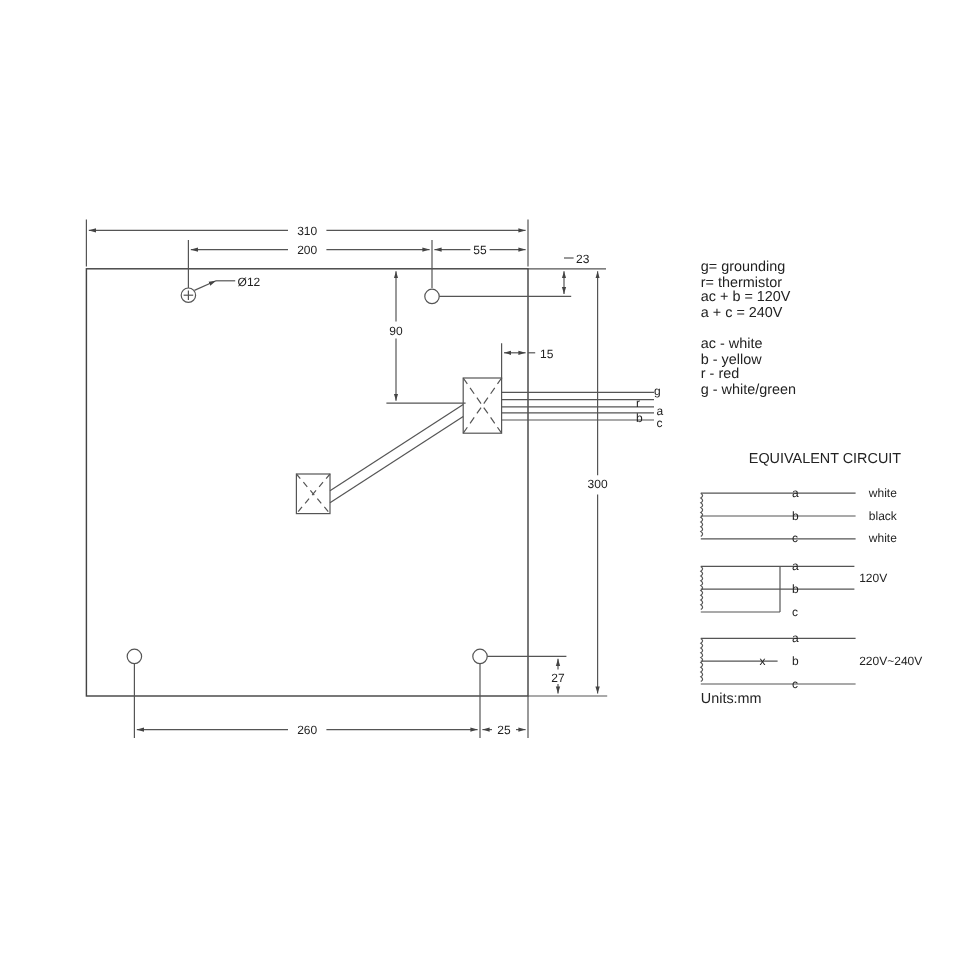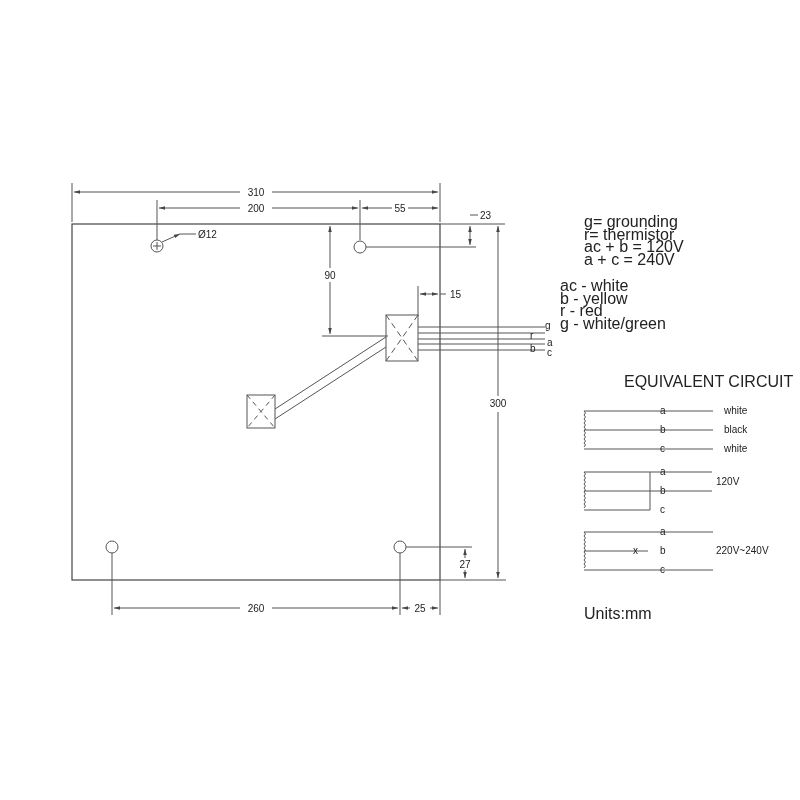--- a/index.html
+++ b/index.html
@@ -2,21 +2,21 @@
 <html><head>
 <meta charset="utf-8">
 <style>
   html, body { margin: 0; padding: 0; background: #ffffff; }
   body { width: 800px; height: 800px; position: relative; overflow: hidden;
          font-family: "Liberation Sans", sans-serif; color: #222; }
   svg { position: absolute; left: 0; top: 0; }
   .ln { stroke: #555; stroke-width: 1; fill: none; }
   .ln2 { stroke: #444; stroke-width: 1.2; fill: none; }
   .txt { font-family: "Liberation Sans", sans-serif; font-size: 10px; fill: #222; }
-  .lbl { position: absolute; font-size: 16px; line-height: 12.5px; white-space: nowrap; color: #222; }
+  .lbl { position: absolute; font-size: 12px; line-height: 12.5px; white-space: nowrap; color: #222; }
   .legend div { height: 12.5px; }
 </style>
 </head>
 <body>
 
 <svg width="800" height="800" viewBox="0 0 800 800">
   <defs>
     <marker id="arr" viewBox="0 0 10 10" refX="10" refY="5" markerWidth="6" markerHeight="6" orient="auto-start-reverse">
       <path d="M0,2 L10,5 L0,8 z" fill="#444"></path>
     </marker>
@@ -155,21 +155,21 @@
   <text class="txt" x="660" y="573">c</text>
   <text class="txt" x="716" y="554">220V~240V</text>
 </svg>
 
 <div class="lbl legend" style="left:584px; top:216px;">
   <div>g= grounding</div>
   <div>r= thermistor</div>
   <div>ac + b = 120V</div>
   <div>a + c = 240V</div>
 </div>
-<div class="lbl legend" style="left:560px; top:280px;">
+<div class="lbl legend" style="left:584px; top:280px;">
   <div>ac - white</div>
   <div>b - yellow</div>
   <div>r - red</div>
   <div>g - white/green</div>
 </div>
 
 <div class="lbl" style="left:584px; top:376px;padding-left:40px;">EQUIVALENT CIRCUIT</div>
-<div class="lbl" style="left:584px; top:608px;">Units:mm</div>
+<div class="lbl" style="left:584px; top:576px;">Units:mm</div>
 
 </body></html>

